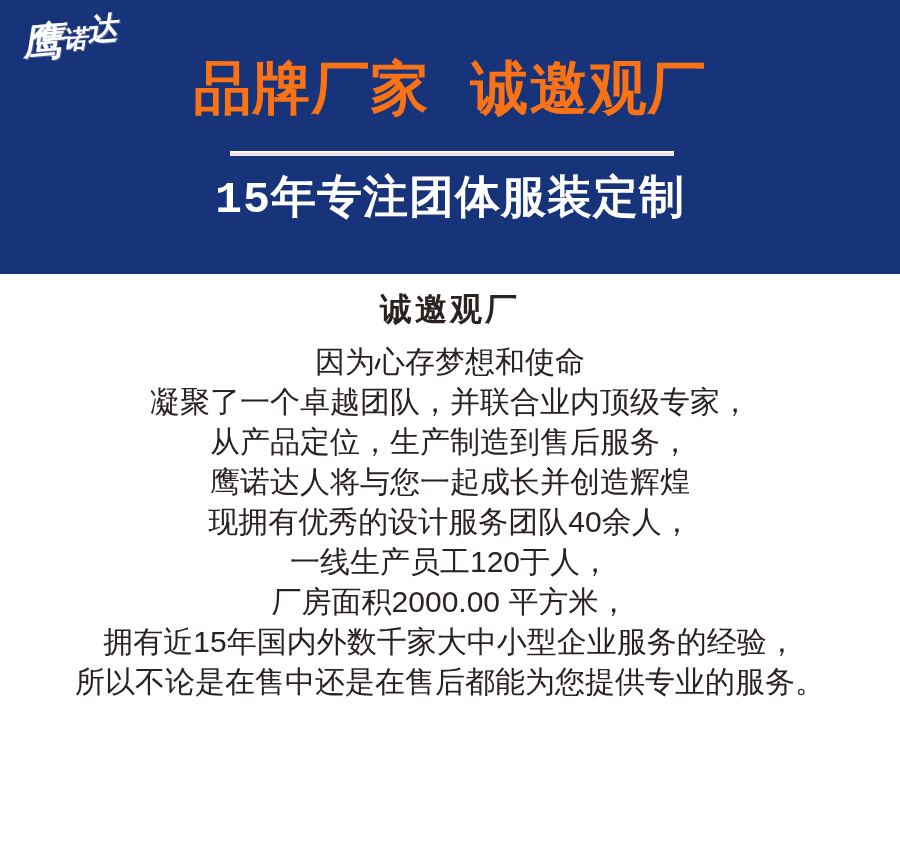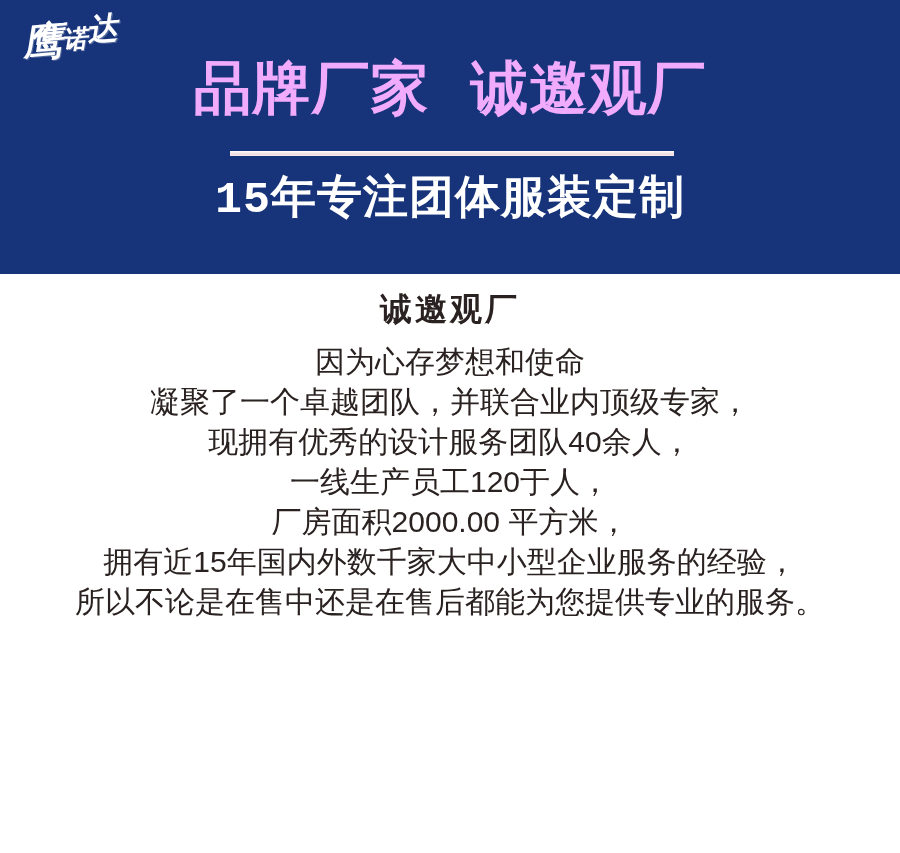--- a/index.html
+++ b/index.html
@@ -38,21 +38,21 @@
   }
   .logo .logo-ch0 { font-size: 40px; }
   .logo .logo-ch1 { font-size: 25px; vertical-align: 5px; }
   .logo .logo-ch2 { font-size: 31px; vertical-align: 11px; }
   .banner-title {
     position: absolute;
     top: 58px;
     left: 0;
     width: 900px;
     text-align: center;
-    color: #f0abfc;
+    color: #f97316;
     font-size: 58px;
     font-weight: 900;
     line-height: 60px;
     letter-spacing: 1px;
     word-spacing: 24px;
     white-space: nowrap;
   }
   .banner-divider {
     position: absolute;
     top: 151px;
@@ -112,20 +112,22 @@
     <div class="banner-title">品牌厂家 诚邀观厂</div>
     <div class="banner-divider"></div>
     <div class="banner-subtitle">15年专注团体服装定制</div>
   </div>
 
   <div class="about">
     <h2 class="about-heading">诚邀观厂</h2>
     <div class="about-lines">
         <div class="about-line">因为心存梦想和使命</div>
         <div class="about-line">凝聚了一个卓越团队，并联合业内顶级专家，</div>
+        <div class="about-line">从产品定位，生产制造到售后服务，</div>
+        <div class="about-line">鹰诺达人将与您一起成长并创造辉煌</div>
         <div class="about-line">现拥有优秀的设计服务团队40余人，</div>
         <div class="about-line">一线生产员工120于人，</div>
         <div class="about-line">厂房面积2000.00 平方米，</div>
         <div class="about-line">拥有近15年国内外数千家大中小型企业服务的经验，</div>
         <div class="about-line">所以不论是在售中还是在售后都能为您提供专业的服务。</div>
       </div>
   </div>
 
 </div>
 

